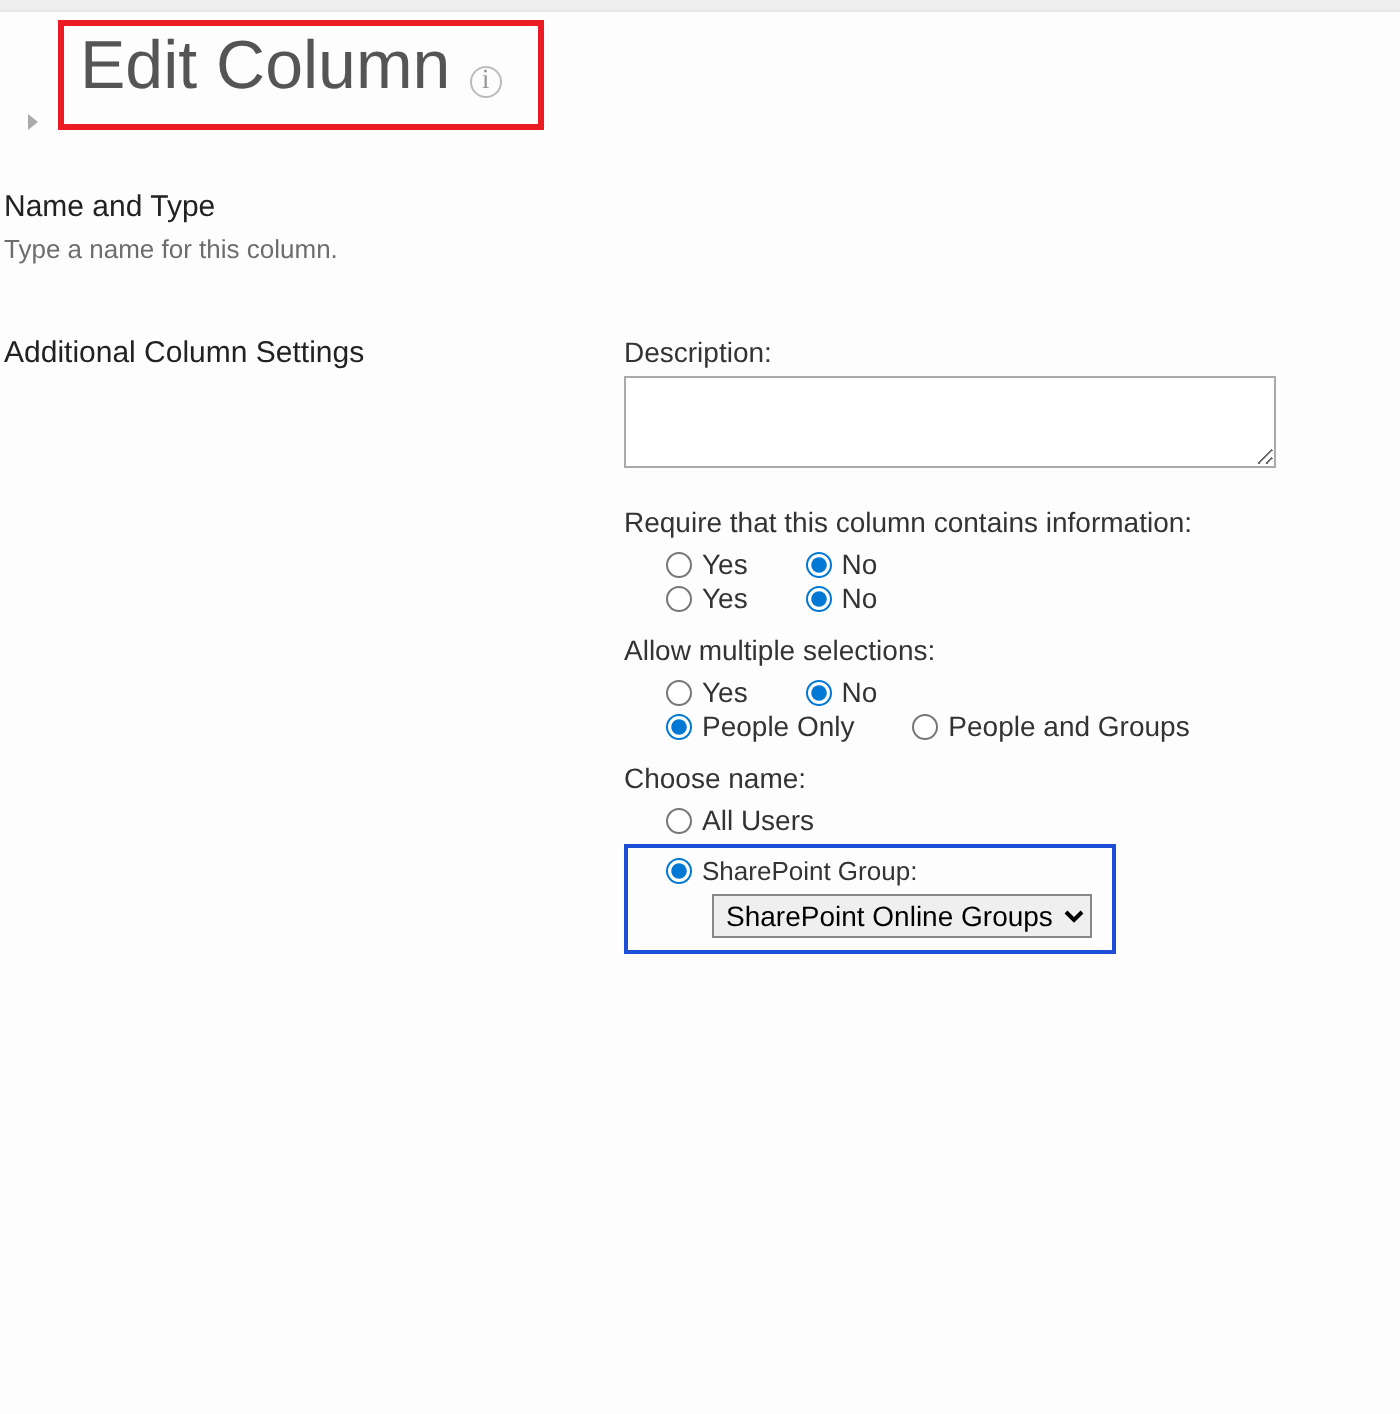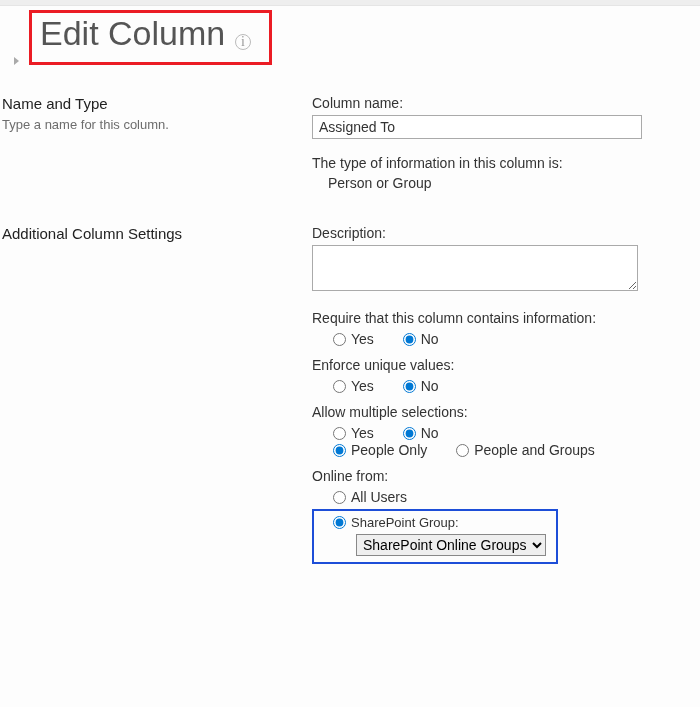--- a/index.html
+++ b/index.html
@@ -42,60 +42,53 @@
       <h1 class="page-title">Edit Column</h1>
       <span class="info-icon">i</span>
     </div>
   </div>
 
   <div class="section">
     <div class="left">
       <p class="section-header">Name and Type</p>
       <p class="section-sub">Type a name for this column.</p>
     </div>
-    <div class="right">
-      <p class="field-label">Column name:</p>
-      <input type="text" class="text-input" value="Assigned To" style="">
-      <p class="type-text">The type of information in this column is:</p>
-      <p class="type-value">Person or Group</p>
-    </div>
   </div>
 
   <div class="section">
     <div class="left">
       <p class="section-header">Additional Column Settings</p>
     </div>
     <div class="right">
       <p class="desc-label">Description:</p>
       <textarea class="textarea" style=""></textarea>
 
       <p class="question">Require that this column contains information:</p>
       <div class="opts">
         <label><input type="radio" name="req" style=""><span>Yes</span></label>
         <label><input type="radio" name="req" checked="" style=""><span>No</span></label>
       </div>
 
-      <p class="question">Enforce unique values:</p>
       <div class="opts">
         <label><input type="radio" name="uniq" style=""><span>Yes</span></label>
         <label><input type="radio" name="uniq" checked="" style=""><span>No</span></label>
       </div>
 
       <p class="question">Allow multiple selections:</p>
       <div class="opts">
         <label><input type="radio" name="multi" style=""><span>Yes</span></label>
         <label><input type="radio" name="multi" checked="" style=""><span>No</span></label>
       </div>
 
       <div class="opts">
         <label><input type="radio" name="sel" checked="" style=""><span>People Only</span></label>
         <label><input type="radio" name="sel" style=""><span>People and Groups</span></label>
       </div>
 
-      <p class="question">Online from:</p>
+      <p class="question">Choose name:</p>
       <div class="opts" style="margin-bottom:4px">
         <label><input type="radio" name="choose" style=""><span>All Users</span></label>
       </div>
       <div class="highlight-box">
         <div class="highlight-inner">
           <label><input type="radio" name="choose" checked="" style=""><span>SharePoint Group:</span></label><br>
           <select>
             <option>SharePoint Online Groups</option>
           </select>
         </div>

